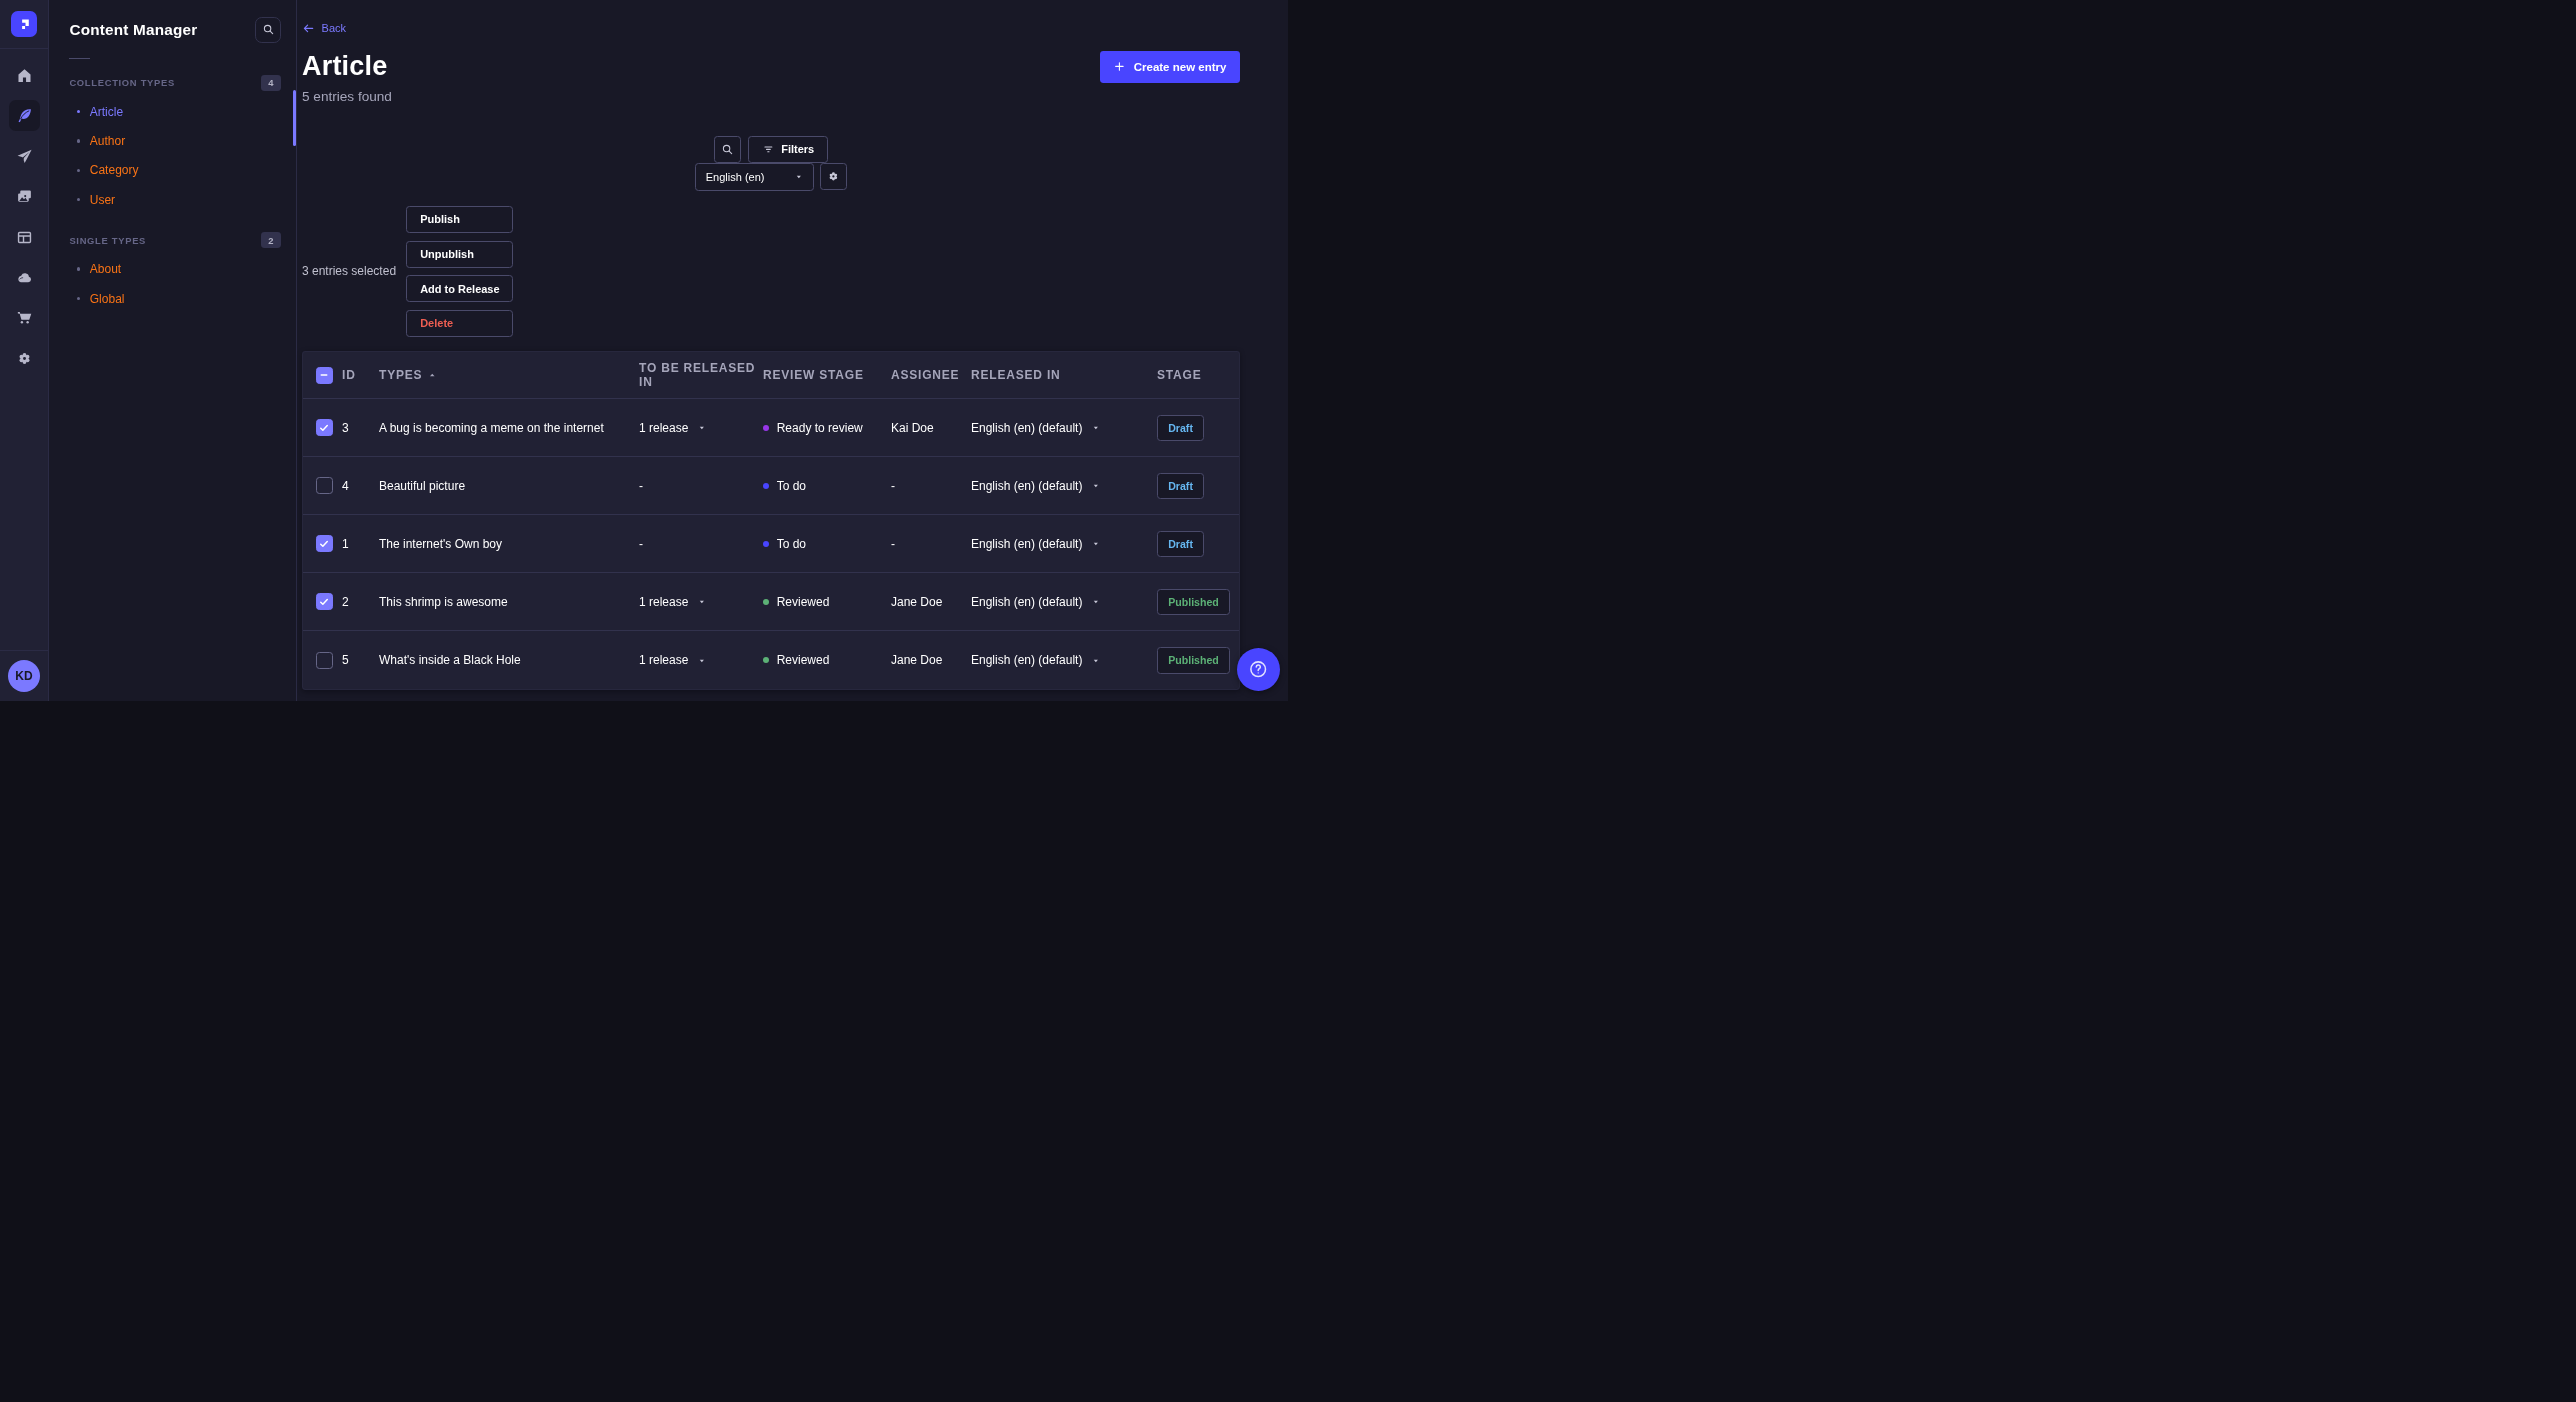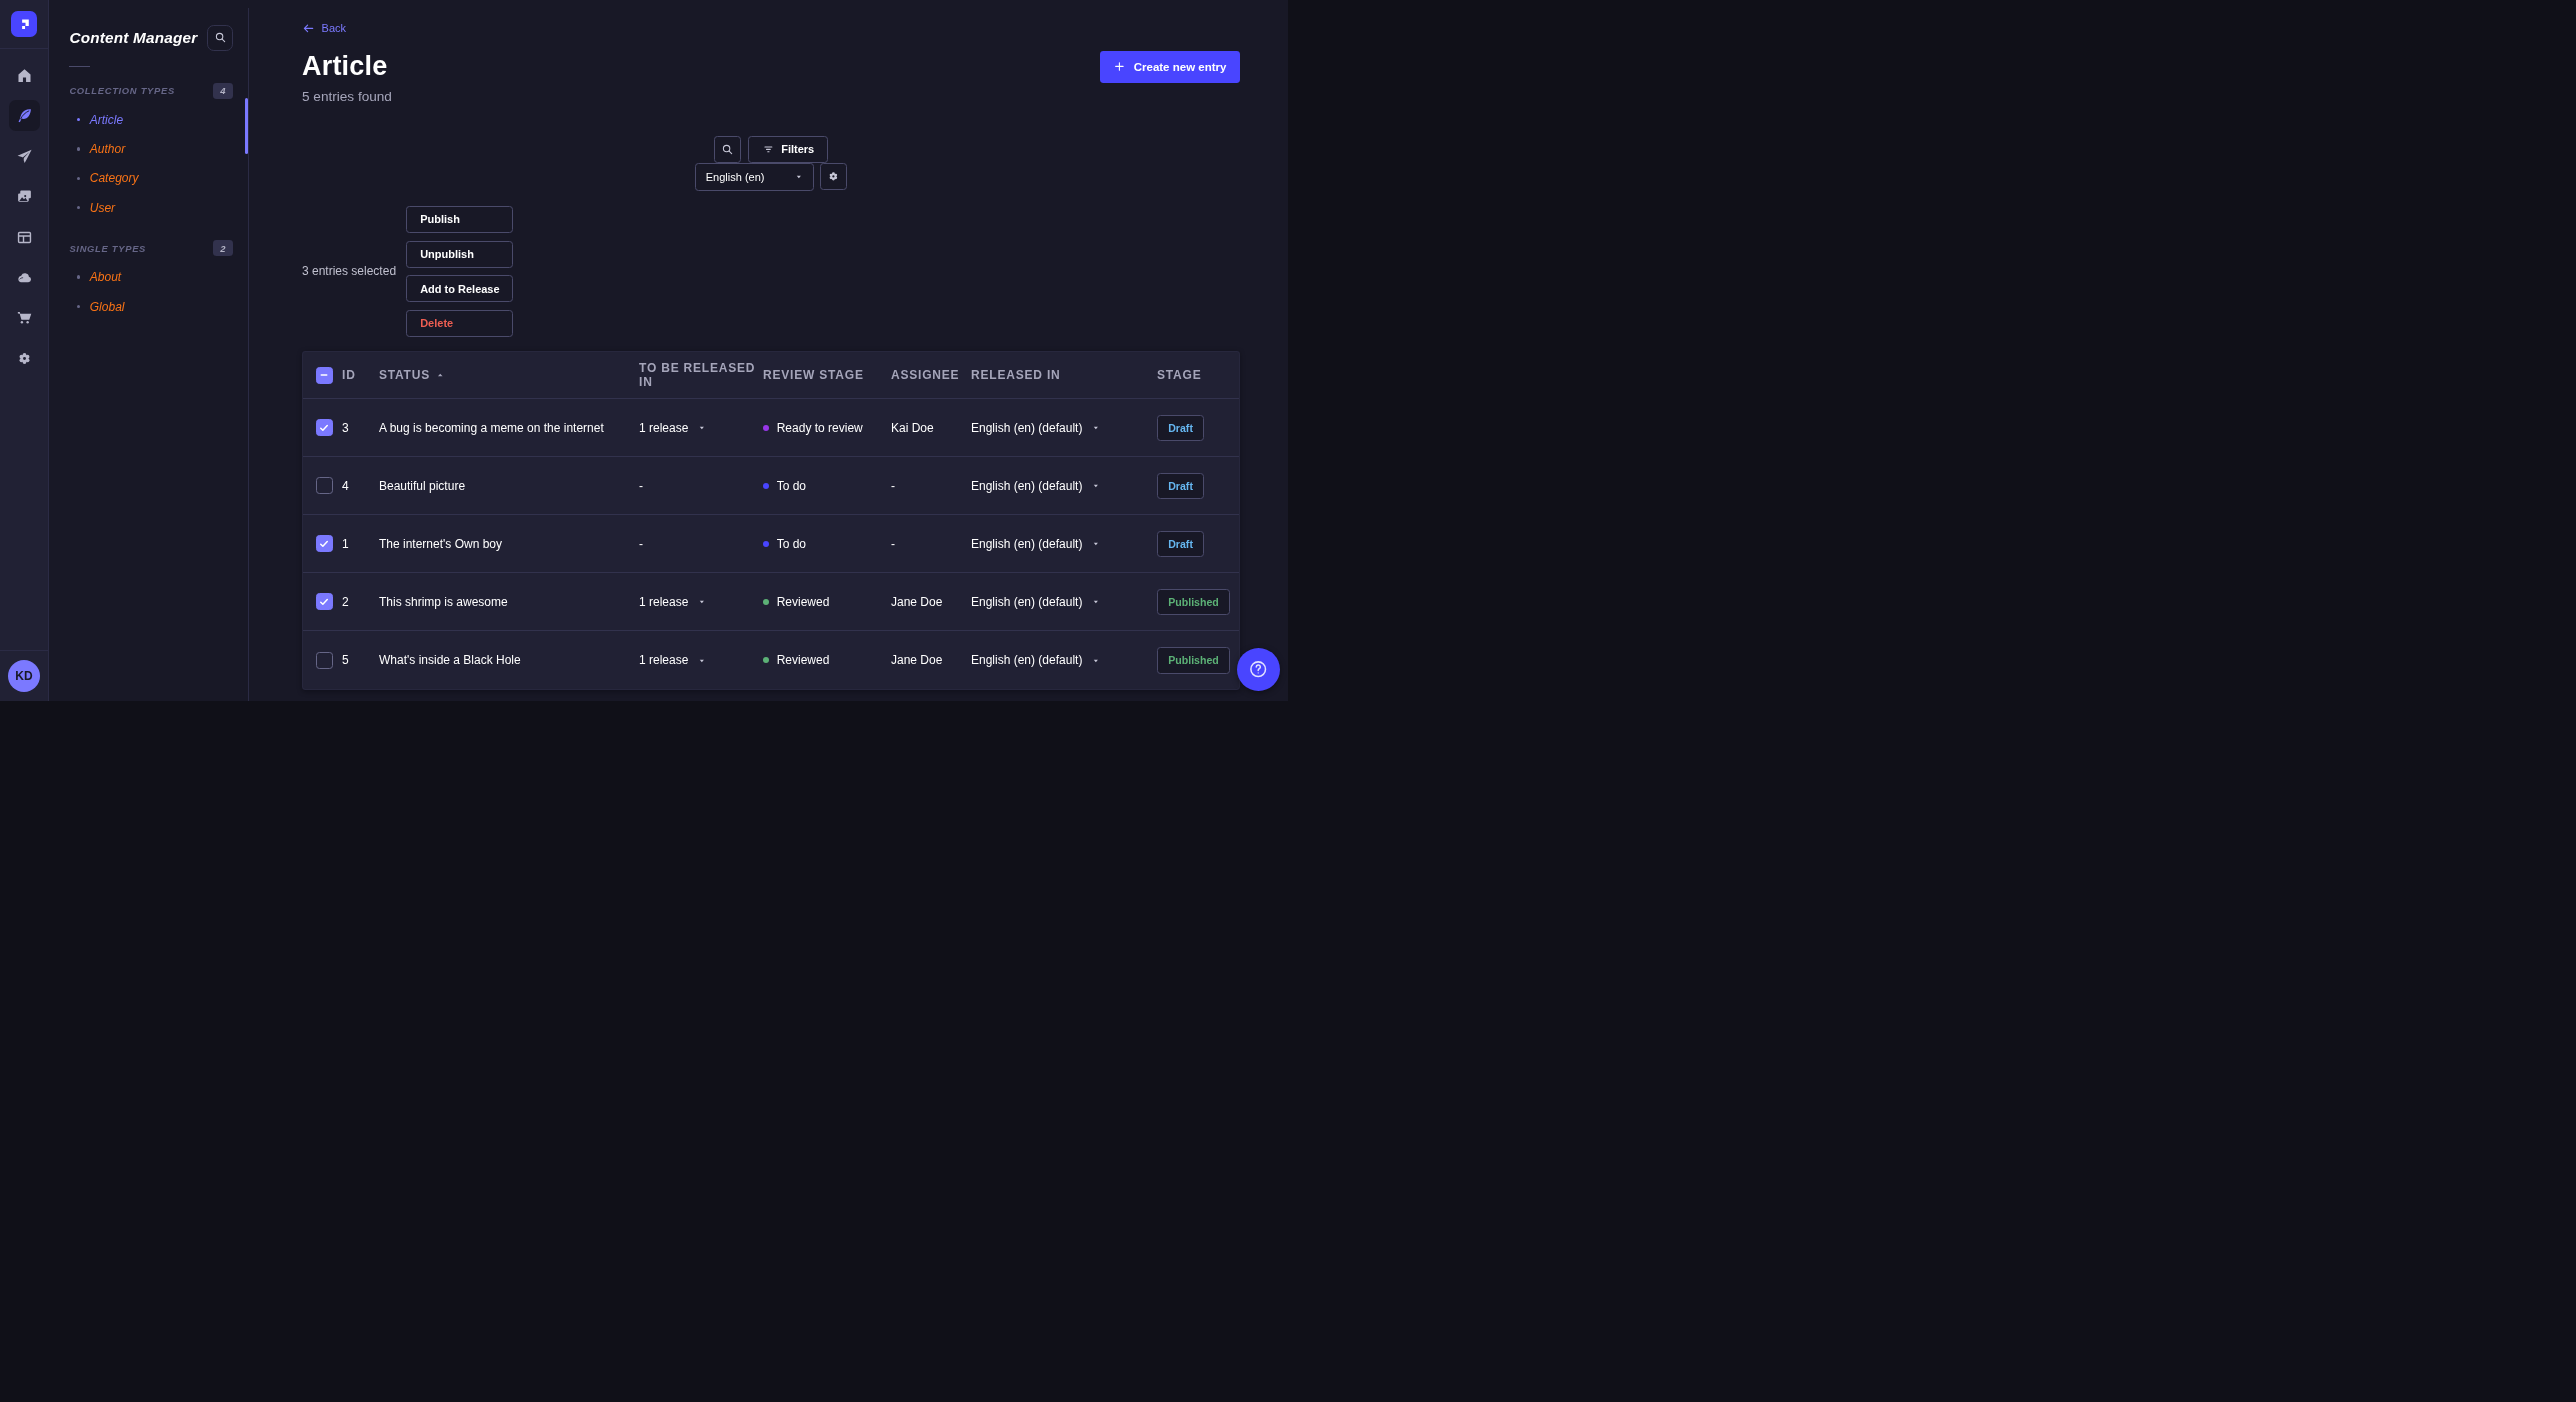--- a/index.html
+++ b/index.html
@@ -20,21 +20,21 @@
   .logo svg{width:14.5px;height:14.5px;}
   .nav-items{display:flex;flex-direction:column;gap:9.4px;align-items:center;padding-top:11px;}
   .nav-item{width:31px;height:31px;border-radius:6.8px;display:flex;align-items:center;justify-content:center;color:#b6b6c9;cursor:pointer;}
   .nav-item svg{width:17px;height:17px;}
   .nav-item.active{background:var(--bg);color:var(--accent-light);}
   .strip-footer{margin-top:auto;width:100%;border-top:0.9px solid var(--border);padding:8.5px 0 9.4px;display:flex;justify-content:center;}
   .avatar{width:32px;height:32px;border-radius:50%;background:var(--accent-light);color:#181826;
           font-size:12px;font-weight:700;display:flex;align-items:center;justify-content:center;cursor:pointer;}
 
   
-  .subnav{position:absolute;left:49px;top:8px;bottom:0;width:200px;background:var(--bg);border-right:0.9px solid var(--border);font-style:italic;}
+  .subnav{position:absolute;left:49px;top:0;bottom:0;width:248px;background:var(--bg);border-right:0.9px solid var(--border);}
   .subnav-header{display:flex;align-items:center;justify-content:space-between;padding:17px 15.3px 0 20.4px;}
   .subnav-title{font-size:15.3px;font-weight:700;letter-spacing:0.2px;}
   .icon-btn-sq{width:25.6px;height:25.6px;border-radius:6.8px;border:0.9px solid var(--line);background:transparent;
                color:#c8c8d8;display:flex;align-items:center;justify-content:center;cursor:pointer;}
   .icon-btn-sq svg{width:12.8px;height:12.8px;}
   .subnav-divider{width:20.4px;height:0.9px;background:var(--border-strong);margin:15.3px 0 10.2px 20.4px;}
   .section-header{display:flex;align-items:center;justify-content:space-between;padding:6px 15.3px 6px 20.4px;cursor:pointer;text-align:center;}
   .section-label{font-size:9.4px;font-weight:700;letter-spacing:0.7px;color:var(--faint);}
   .section-badge{min-width:19.6px;height:16px;padding:0 5.1px;border-radius:3.4px;background:var(--line);color:#b2b2c4;
                  font-size:9.4px;font-weight:600;display:flex;align-items:center;justify-content:center;}
@@ -313,21 +313,21 @@
             <span class="cb on">
               <svg viewBox="0 0 24 24" fill="none" stroke="#fff" stroke-width="3" stroke-linecap="round">
                 <path d="M6.5 12h11"></path>
               </svg>
             </span>
           </div>
           <div class="th">
             <span>ID</span>
           </div>
           <div class="th">
-            <span>STATUS</span>
+            <span>TYPES</span>
             <span class="sort-btn">
               <svg viewBox="0 0 24 24" fill="currentColor">
                 <path d="M12 7.5 18.5 15h-13Z"></path>
               </svg>
             </span>
           </div>
           <div class="th">
             <span>TO BE RELEASED IN</span>
           </div>
           <div class="th">

